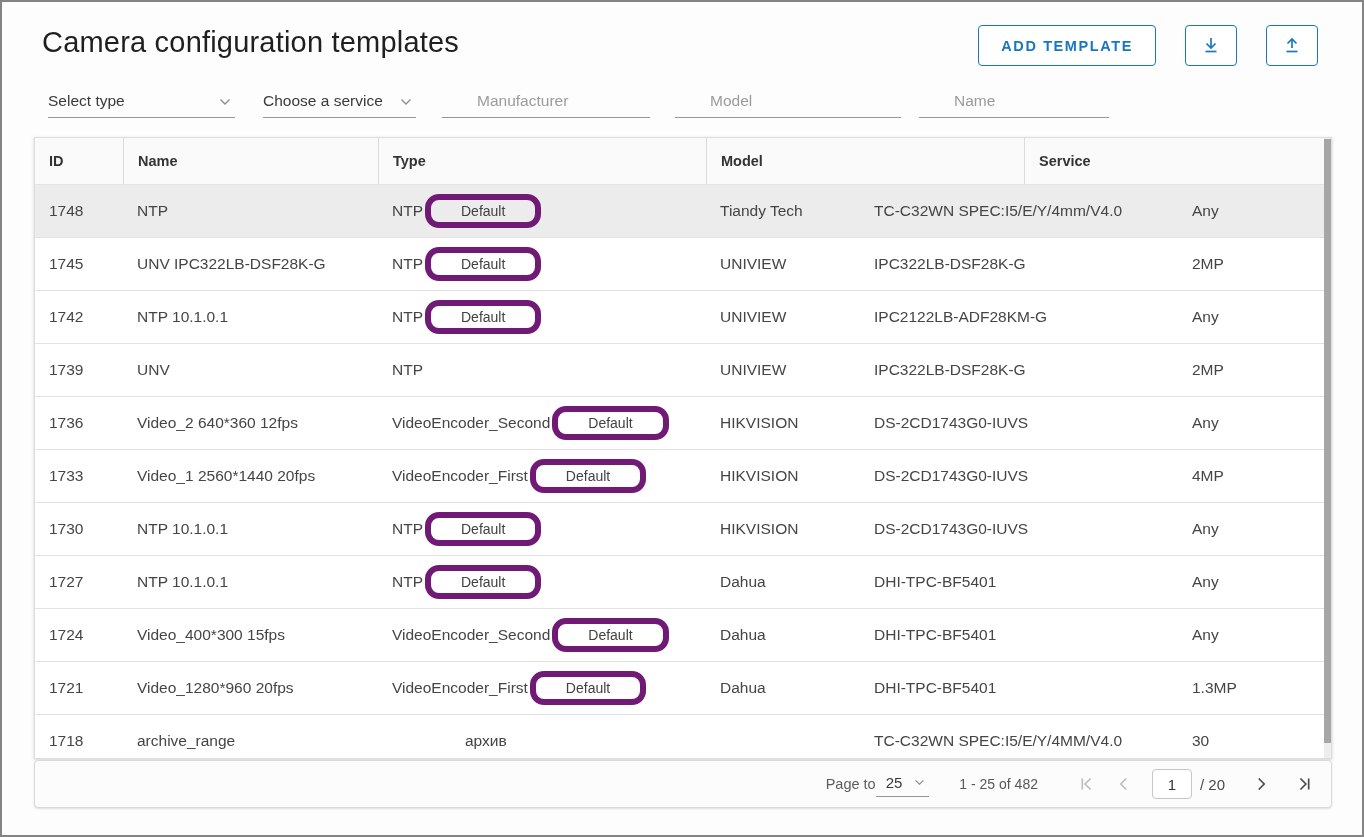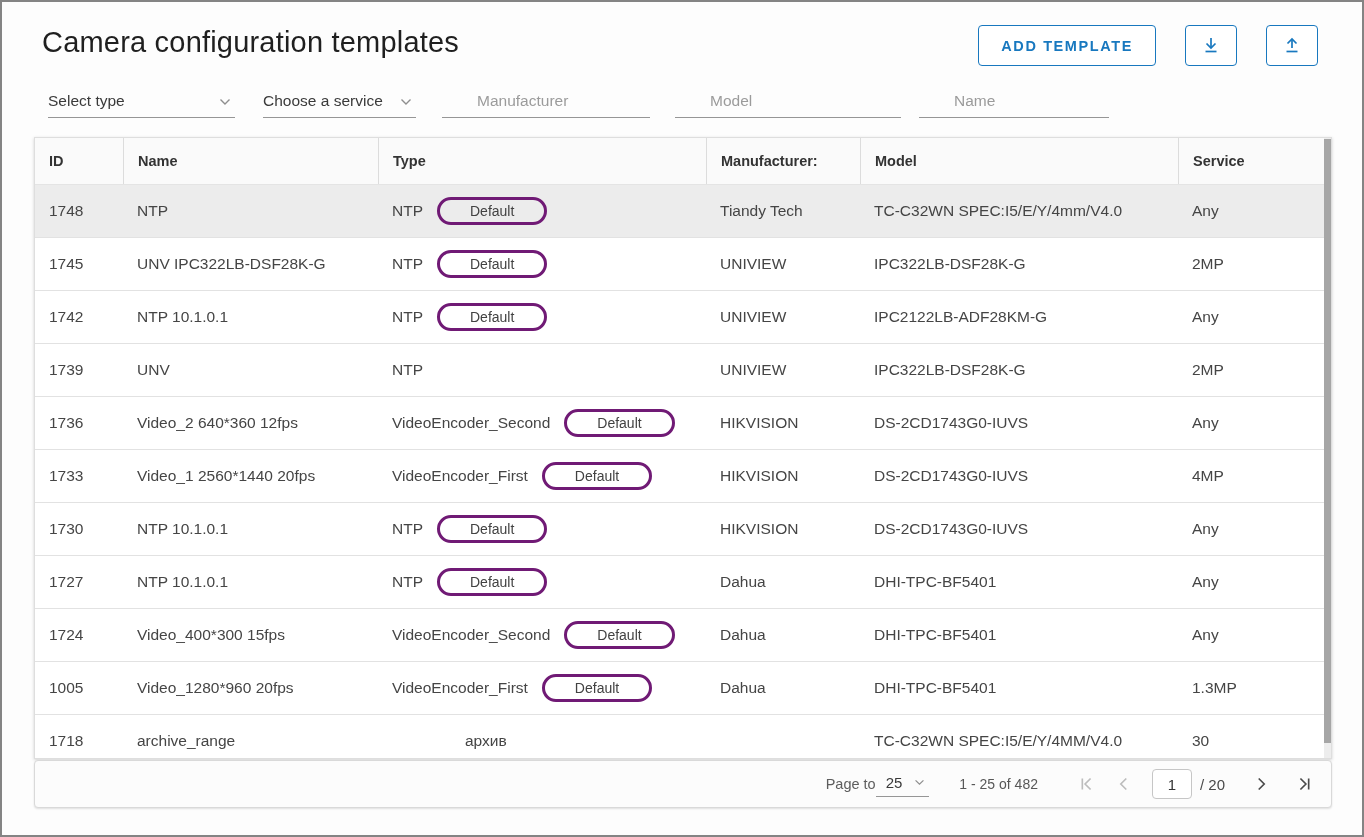--- a/index.html
+++ b/index.html
@@ -69,21 +69,21 @@
     border-bottom:1px solid #e2e2e2; background:#fff; cursor:pointer;
   }
   .trow.selected { background:#ececec; }
   .td {
     padding-left:14px; font-size:15.5px; color:#454545;
     white-space:nowrap; overflow:hidden; display:flex; align-items:center;
   }
   .c-id{width:88px;} .c-name{width:255px;} .c-type{width:328px;}
   .c-manufacturer{width:154px;} .c-model{width:318px;} .c-service{width:148px;}
   .default-badge {
-    margin-left:14px; border:3px solid #701a75; border-radius:14px;
+    margin-left:2px; border:6px solid #701a75; border-radius:14px;
     padding:4px 30px; font-size:14px; color:#424242; background:transparent;
     line-height:1; flex:0 0 auto;
   }
   .vscrollbar {
     position:absolute; top:0; right:0; width:7px; height:620px; background:#ededed;
   }
   .vscrollbar .thumb {
     position:absolute; top:1px; left:0; width:7px; height:calc(100% - 16px);
     background:#a6a6a6;
   }
@@ -170,21 +170,20 @@
     <div class="field f-name">
       <input placeholder="Name" style="">
     </div>
   </div>
 
   <div class="table-card">
     <div class="thead">
       <div class="th c-id">ID</div>
       <div class="th c-name">Name</div>
       <div class="th c-type">Type</div>
-      <div class="th c-manufacturer">Manufacturer:</div>
       <div class="th c-model">Model</div>
       <div class="th c-service">Service</div>
     </div>
     <div id="table-body">
         <div class="trow selected">
       <div class="td c-id">1748</div>
       <div class="td c-name">NTP</div>
       <div class="td c-type">
         <span>NTP</span>
         <span class="default-badge">Default</span>
@@ -275,21 +274,21 @@
       <div class="td c-name">Video_400*300 15fps</div>
       <div class="td c-type">
         <span>VideoEncoder_Second</span>
         <span class="default-badge">Default</span>
       </div>
       <div class="td c-manufacturer">Dahua</div>
       <div class="td c-model">DHI-TPC-BF5401</div>
       <div class="td c-service">Any</div>
     </div>
         <div class="trow">
-      <div class="td c-id">1005</div>
+      <div class="td c-id">1721</div>
       <div class="td c-name">Video_1280*960 20fps</div>
       <div class="td c-type">
         <span>VideoEncoder_First</span>
         <span class="default-badge">Default</span>
       </div>
       <div class="td c-manufacturer">Dahua</div>
       <div class="td c-model">DHI-TPC-BF5401</div>
       <div class="td c-service">1.3MP</div>
     </div>
         <div class="trow">

